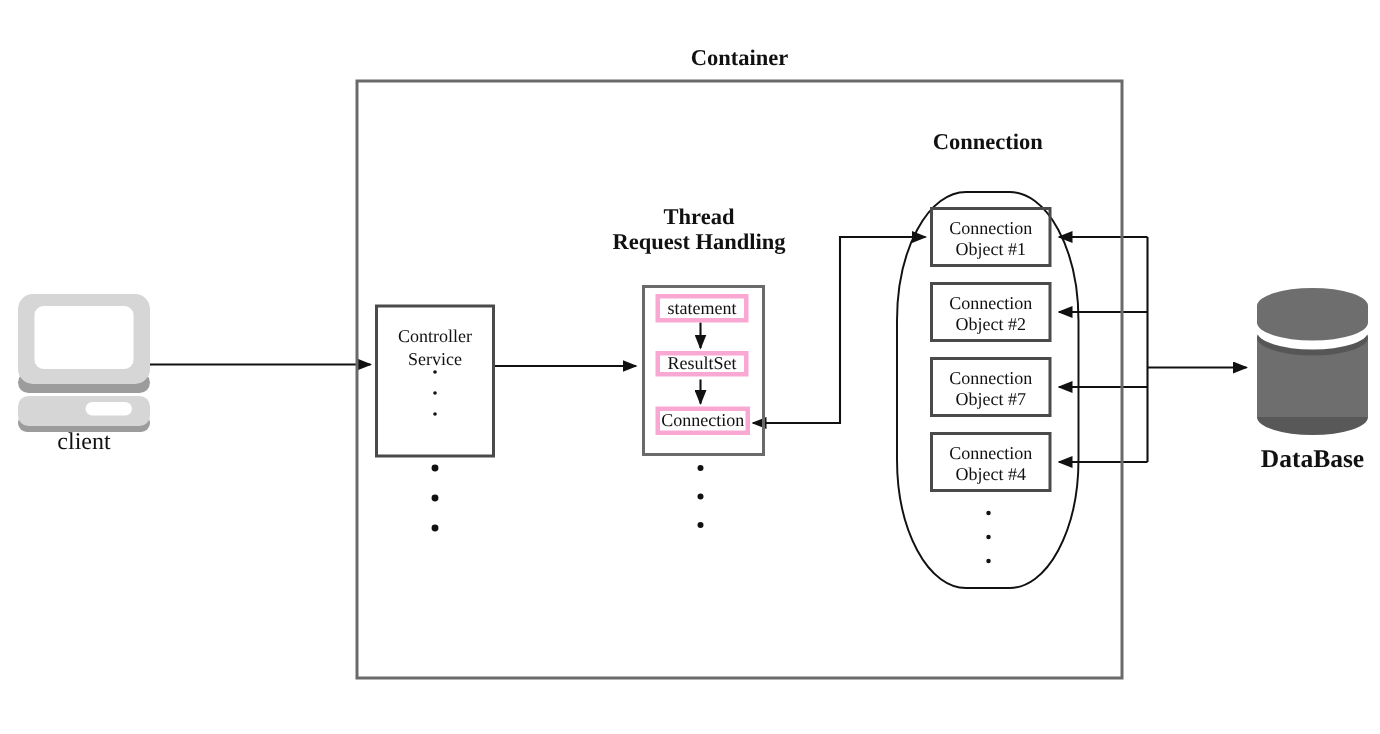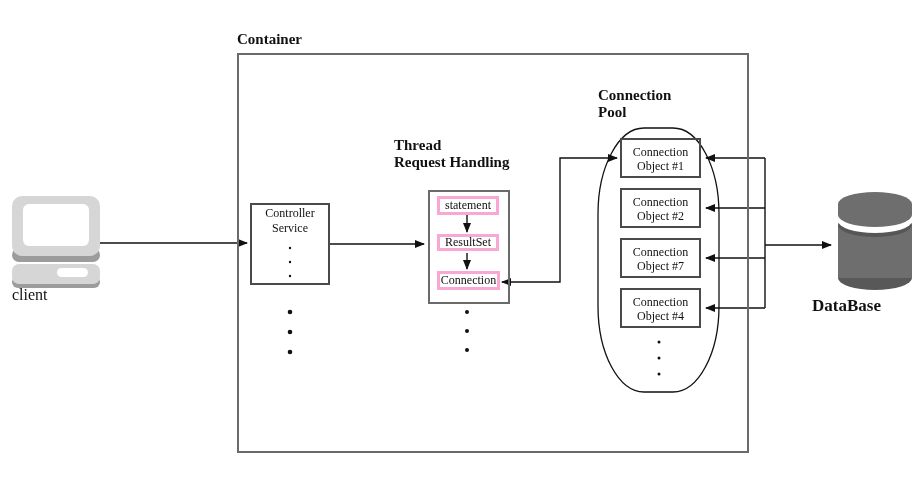--- a/index.html
+++ b/index.html
@@ -1,21 +1,21 @@
 <!DOCTYPE html>
 <html><head>
 <meta charset="utf-8">
 <style>
   html,body{margin:0;padding:0;background:#fff;}
   .stage{
     position:relative;width:920px;height:489px;background:#ffffff;overflow:hidden;
     font-family:"Liberation Serif","DejaVu Serif",serif;color:#111;
   }
   .layer{position:absolute;left:0;top:0;}
-  .lbl{position:absolute;text-align:left;white-space:nowrap;}
+  .lbl{position:absolute;text-align:center;white-space:nowrap;}
   .bold{font-weight:bold;}
   .t15{font-size:15px;line-height:17px;}
   .t16{font-size:16px;line-height:18px;}
   .t17{font-size:17px;line-height:19px;}
   .t12{font-size:16px;line-height:15px;}
   .box{position:absolute;box-sizing:border-box;background:transparent;}
   .gray-border{border:2px solid #6a6a6a;}
   .dark-border{border:2px solid #4a4a4a;}
   .thin-border{border:3px solid #f9a8d4;}
   .cbox{text-align:center;font-size:12px;line-height:15px;}
@@ -90,37 +90,36 @@
       <circle cx="659" cy="374" r="1.5"></circle>
     </g>
   </svg>
 
   <div class="lbl bold t15" style="left:237px;top:31px;width:512px">Container</div>
   <div class="box gray-border" style="left:237px;top:53px;width:512px;height:400px"></div>
 
   <div class="lbl t12" style="left:12px;top:287px;width:88px">client</div>
 
 
-  <div class="box dark-border cbox" style="left:250px;top:203px;width:80px;height:82px;padding-top:1px">
+  <div class="box dark-border cbox" style="left:250px;top:203px;width:80px;height:102px;padding-top:12px">
     <div>Controller</div>
     <div>Service</div>
   </div>
 
   <div class="lbl bold t15" style="left:394px;top:137px;width:144px">
     <div>Thread</div>
     <div>Request Handling</div>
   </div>
   <div class="box gray-border" style="left:428px;top:190px;width:82px;height:114px"></div>
   <div class="box thin-border step" style="left:437px;top:196px;width:62px;height:19px">statement</div>
   <div class="box thin-border step" style="left:437px;top:234px;width:62px;height:17px">ResultSet</div>
   <div class="box thin-border step" style="left:437px;top:271px;width:63px;height:19px">Connection</div>
 
   <div class="lbl bold t15" style="left:598px;top:87px;width:121px">
     <div>Connection</div>
-    <div>Pool</div>
   </div>
 
   <div class="box dark-border objbox" style="left:620px;top:138px;width:81px;height:40px">
     <div>Connection</div>
     <div>Object #1</div>
   </div>
   <div class="box dark-border objbox" style="left:620px;top:188px;width:81px;height:40px">
     <div>Connection</div>
     <div>Object #2</div>
   </div>

